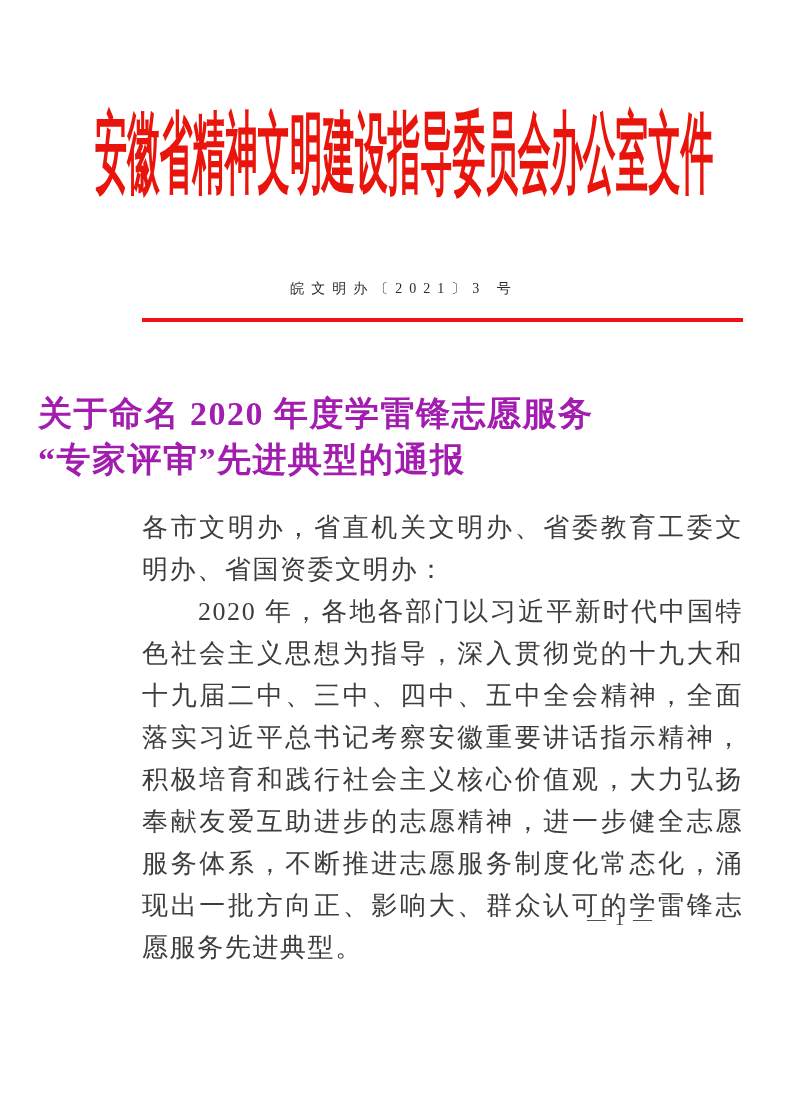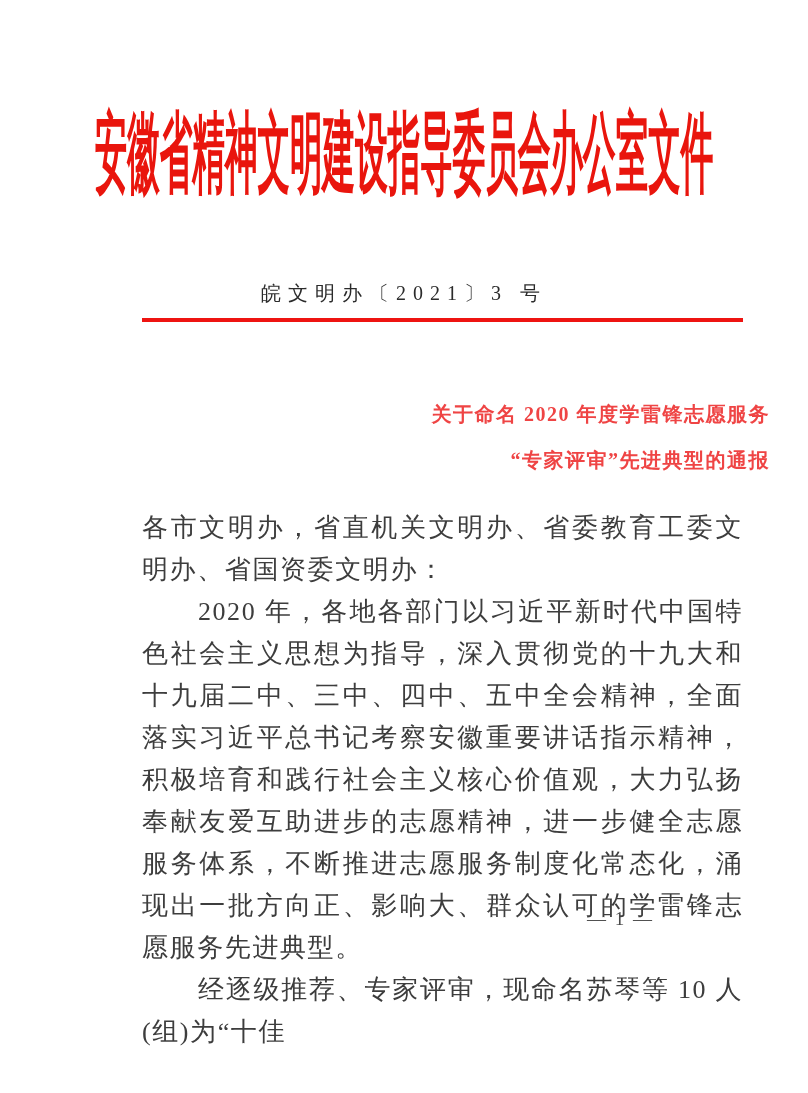--- a/index.html
+++ b/index.html
@@ -29,44 +29,44 @@
     transform: translateX(-50%) scaleX(0.37);
     letter-spacing: 0;
   }
   
   .doc-number {
     position: absolute;
     top: 280px;
     left: 0;
     width: 100%;
     text-align: center;
-    font-size: 20px;
+    font-size: 14px;
     letter-spacing: 7px;
     color: #2b2b2b;
   }
   
   .red-rule {
     position: absolute;
     top: 318px;
     left: 104px;
     width: 601px;
     height: 4px;
     background: #ee1411;
   }
   
   .doc-title {
     position: absolute;
     top: 391px;
     left: 0;
     width: 100%;
-    text-align: right;
+    text-align: left;
     font-weight: bold;
-    font-size: 20px;
+    font-size: 34px;
     line-height: 46px;
-    color: #ef4444;
+    color: #a21caf;
     letter-spacing: 1.5px;
   }
   
   .body-text {
     position: absolute;
     top: 507px;
     left: 104px;
     width: 601px;
     font-size: 26px;
     line-height: 42px;
@@ -104,18 +104,17 @@
   <div class="red-rule"></div>
 
   <div class="doc-title">
     <div>关于命名 2020 年度学雷锋志愿服务</div>
     <div>“专家评审”先进典型的通报</div>
   </div>
 
   <div class="body-text">
     <p>各市文明办，省直机关文明办、省委教育工委文明办、省国资委文明办：</p>
     <p class="indent">2020 年，各地各部门以习近平新时代中国特色社会主义思想为指导，深入贯彻党的十九大和十九届二中、三中、四中、五中全会精神，全面落实习近平总书记考察安徽重要讲话指示精神，积极培育和践行社会主义核心价值观，大力弘扬奉献友爱互助进步的志愿精神，进一步健全志愿服务体系，不断推进志愿服务制度化常态化，涌现出一批方向正、影响大、群众认可的学雷锋志愿服务先进典型。</p>
-    <p class="indent">经逐级推荐、专家评审，现命名苏琴等 10 人(组)为“十佳</p>
   </div>
 
   <div class="page-number">— 1 —</div>
 
 </div>
 
 </body></html>

